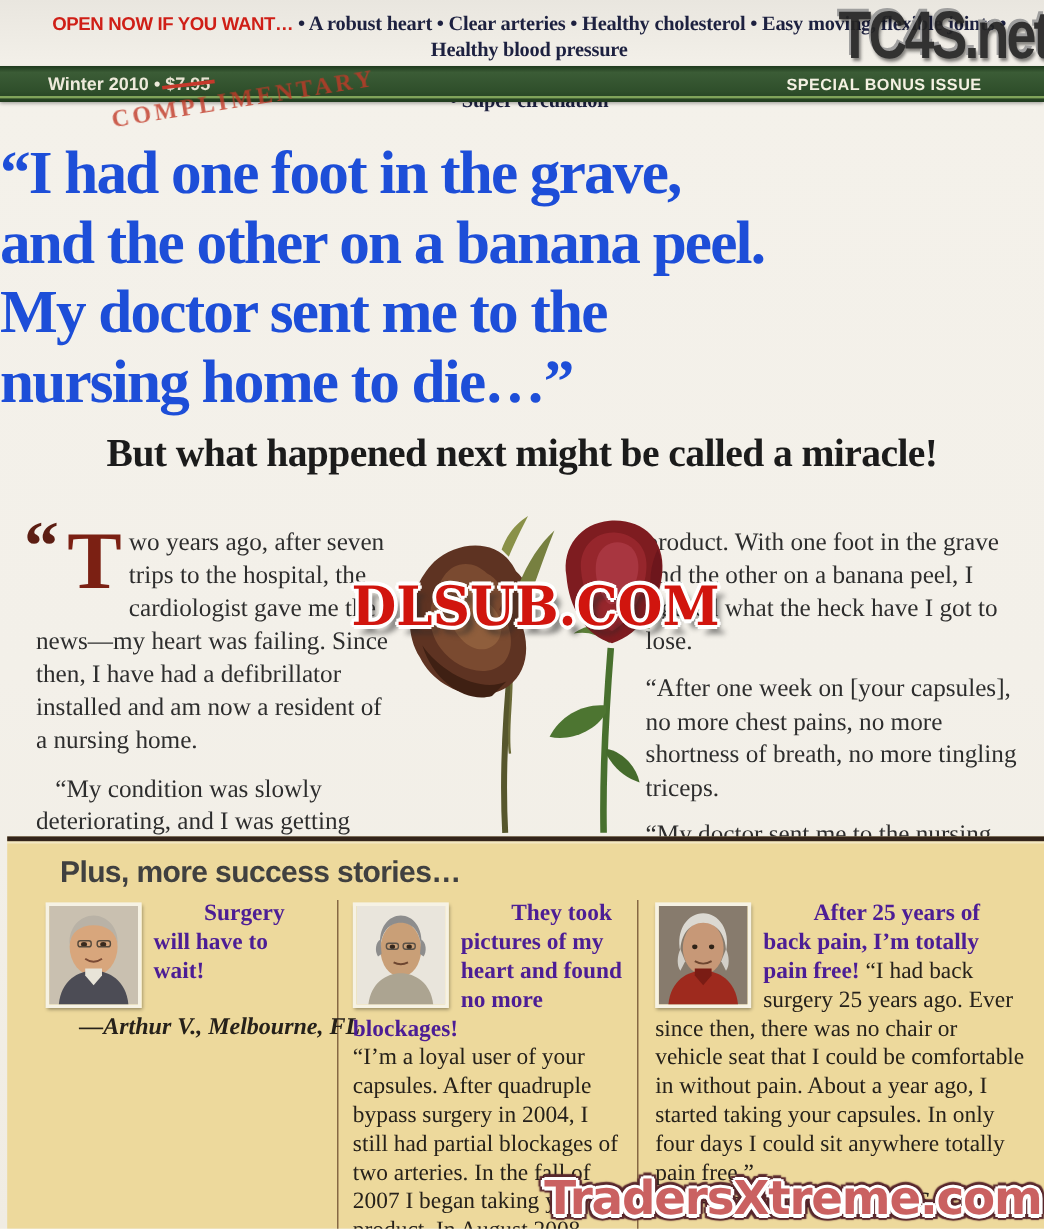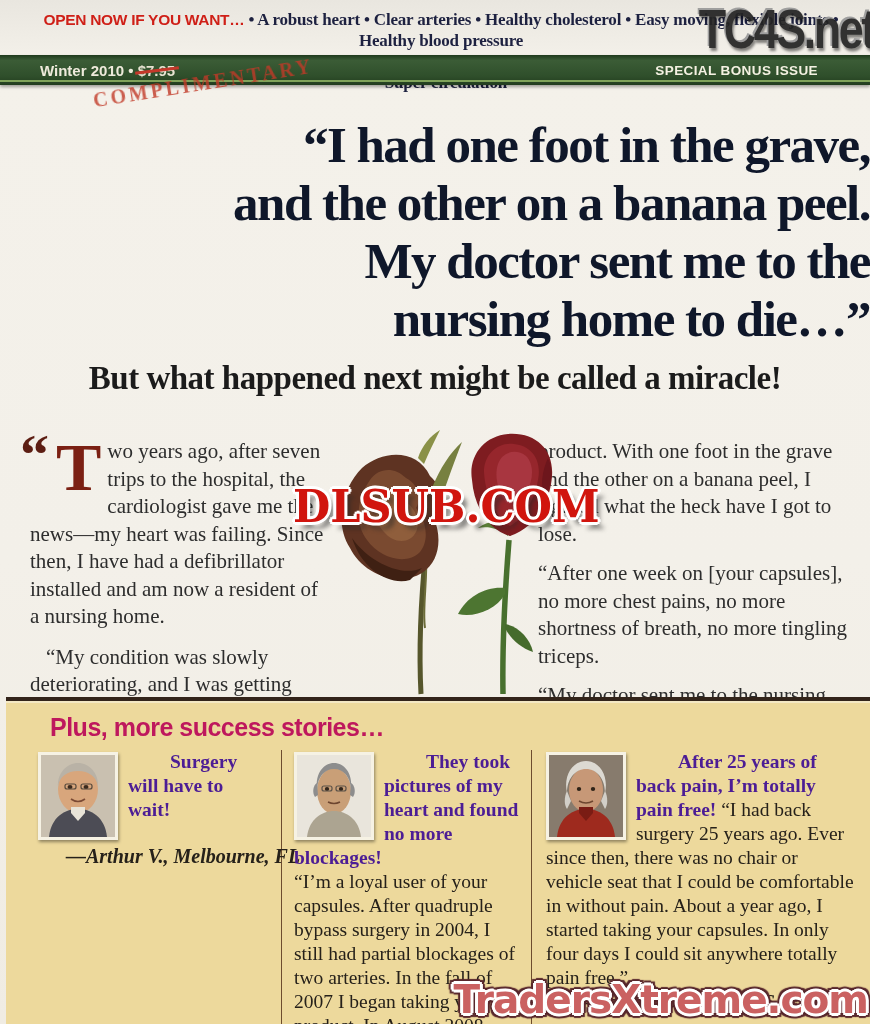--- a/index.html
+++ b/index.html
@@ -39,22 +39,22 @@
   .mast-title{font-size:30px;font-weight:bold;color:#f6f2da;letter-spacing:-0.5px;white-space:nowrap;text-shadow:1px 1px 1px rgba(0,0,0,.5);}
   .mast-title .ital{font-style:italic;}
   .bonus{font-family:"Liberation Sans",sans-serif;font-weight:bold;font-size:13.5px;color:#f4f1e2;letter-spacing:.4px;white-space:nowrap;text-align:right;}
   .stamp{
     position:absolute;top:72px;left:92px;z-index:5;
     font-weight:bold;font-size:20px;letter-spacing:3px;color:#c23a28;
     transform:rotate(-9deg);opacity:.8;filter:blur(.4px);white-space:nowrap;
   }
   
   .headline{
-    position:absolute;top:116px;left:0;right:0;text-align:right;z-index:1;
-    font-weight:bold;color:#0f172a;font-size:51px;line-height:58px;letter-spacing:-1.5px;
+    position:absolute;top:116px;left:0;right:0;text-align:left;z-index:1;
+    font-weight:bold;color:#1d4ed8;font-size:51px;line-height:58px;letter-spacing:-1.5px;
   }
   .subhead{
     position:absolute;top:360px;left:0;right:0;text-align:center;
     font-weight:bold;color:#1b1b1b;font-size:33px;letter-spacing:-0.5px;
   }
   
   .quote-wrap{position:absolute;top:438px;left:30px;right:14px;height:250px;display:flex;}
   .q-left{width:298px;position:relative;color:#2d2d2d;font-size:21px;line-height:27.5px;}
   .q-left .bigquote{position:absolute;left:-10px;top:-12px;font-size:58px;font-weight:bold;color:#5c1d12;line-height:1;}
   .dropcap{float:left;font-weight:bold;color:#7b2013;font-size:68px;line-height:54px;padding:2px 6px 0 26px;}
@@ -77,21 +77,21 @@
   }
   
   .success{
     position:absolute;top:697px;left:6px;right:0;bottom:0;
     background:#edd99c;border-top:4px solid #33241a;
     box-shadow:inset 0 2px 0 rgba(255,255,255,.4);
   }
   .success-header{
     margin:12px 0 8px 44px;
     font-family:"Liberation Sans",sans-serif;font-weight:bold;
-    font-size:25px;color:#be185d;letter-spacing:-0.5px;
+    font-size:25px;color:#404040;letter-spacing:-0.5px;
   }
   .stories{display:flex;padding:0 8px 0 32px;}
   .story{box-sizing:border-box;color:#26211a;font-size:19.5px;line-height:24px;}
   .story.s1{width:244px;padding-right:12px;border-right:1.5px solid #6d4c2e;}
   .story.s2{width:250px;padding:0 10px 0 12px;border-right:1.5px solid #6d4c2e;}
   .story.s3{flex:1;padding:0 8px 0 14px;}
   .photo{float:left;margin:2px 10px 4px 0;border:3px solid #f6f2e4;box-shadow:1px 2px 3px rgba(0,0,0,.4);}
   .story-head{font-weight:bold;color:#4c1d95;font-size:19.5px;margin-left:42px;}
   .story p{margin:0;}
   .story .attrib-line{margin-top:2px;padding-left:28px;font-size:20px;}

